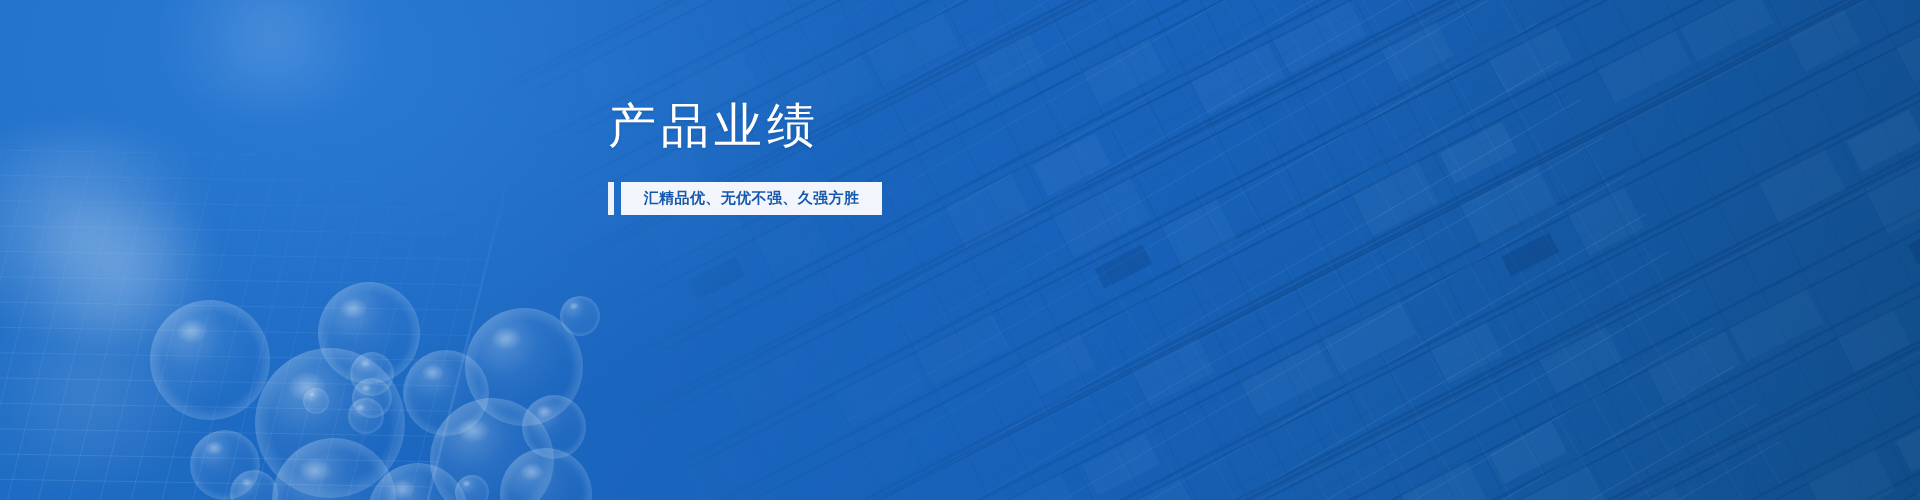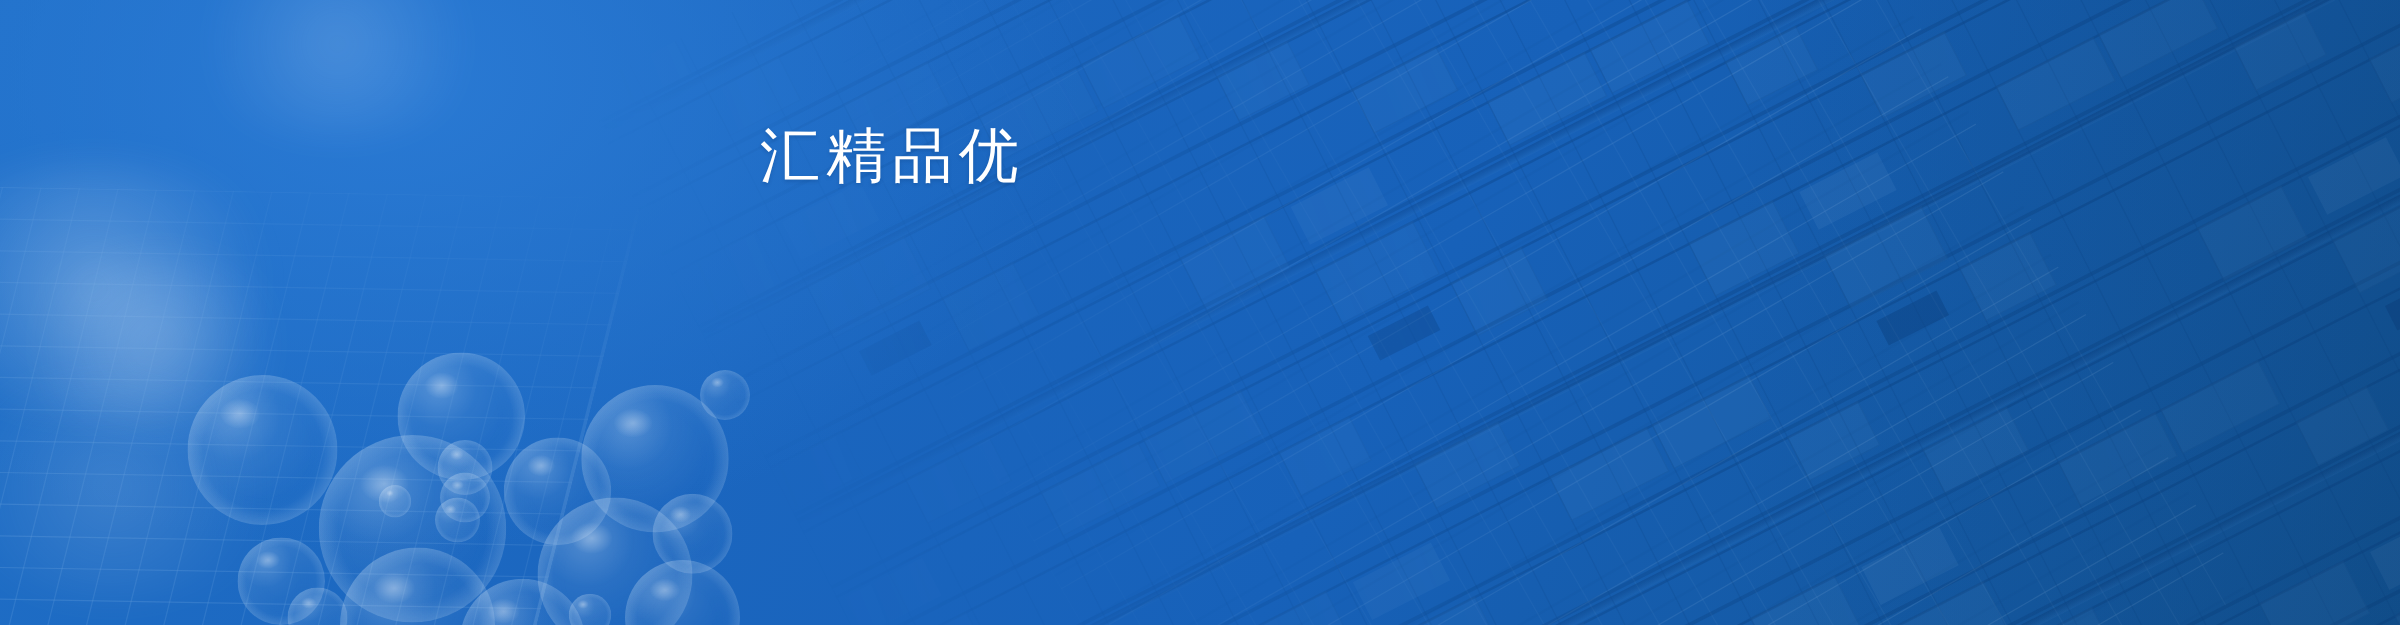--- a/index.html
+++ b/index.html
@@ -438,16 +438,23 @@
       <div class="bubble" style="left:150px;top:300px;width:120px;height:120px;"></div>
       <div class="bubble" style="left:190px;top:430px;width:70px;height:70px;"></div>
       <div class="bubble" style="left:560px;top:296px;width:40px;height:40px;"></div>
       <div class="bubble" style="left:230px;top:470px;width:48px;height:48px;"></div>
       <div class="bubble" style="left:455px;top:475px;width:34px;height:34px;"></div>
     </div>
 
   <div class="vignette"></div>
 
   <div class="content">
-    <div class="title-cn">汇精品优</div>
+    <div class="title-cn">产品业绩</div>
+    <div class="tagline-wrap">
+      <div class="tagline-bar"></div>
+      <div class="tagline-gap"></div>
+      <div class="tagline-box">
+        <span class="tagline-text">汇精品优、无优不强、久强方胜</span>
+      </div>
+    </div>
   </div>
 
 </div>
 
 </body></html>

